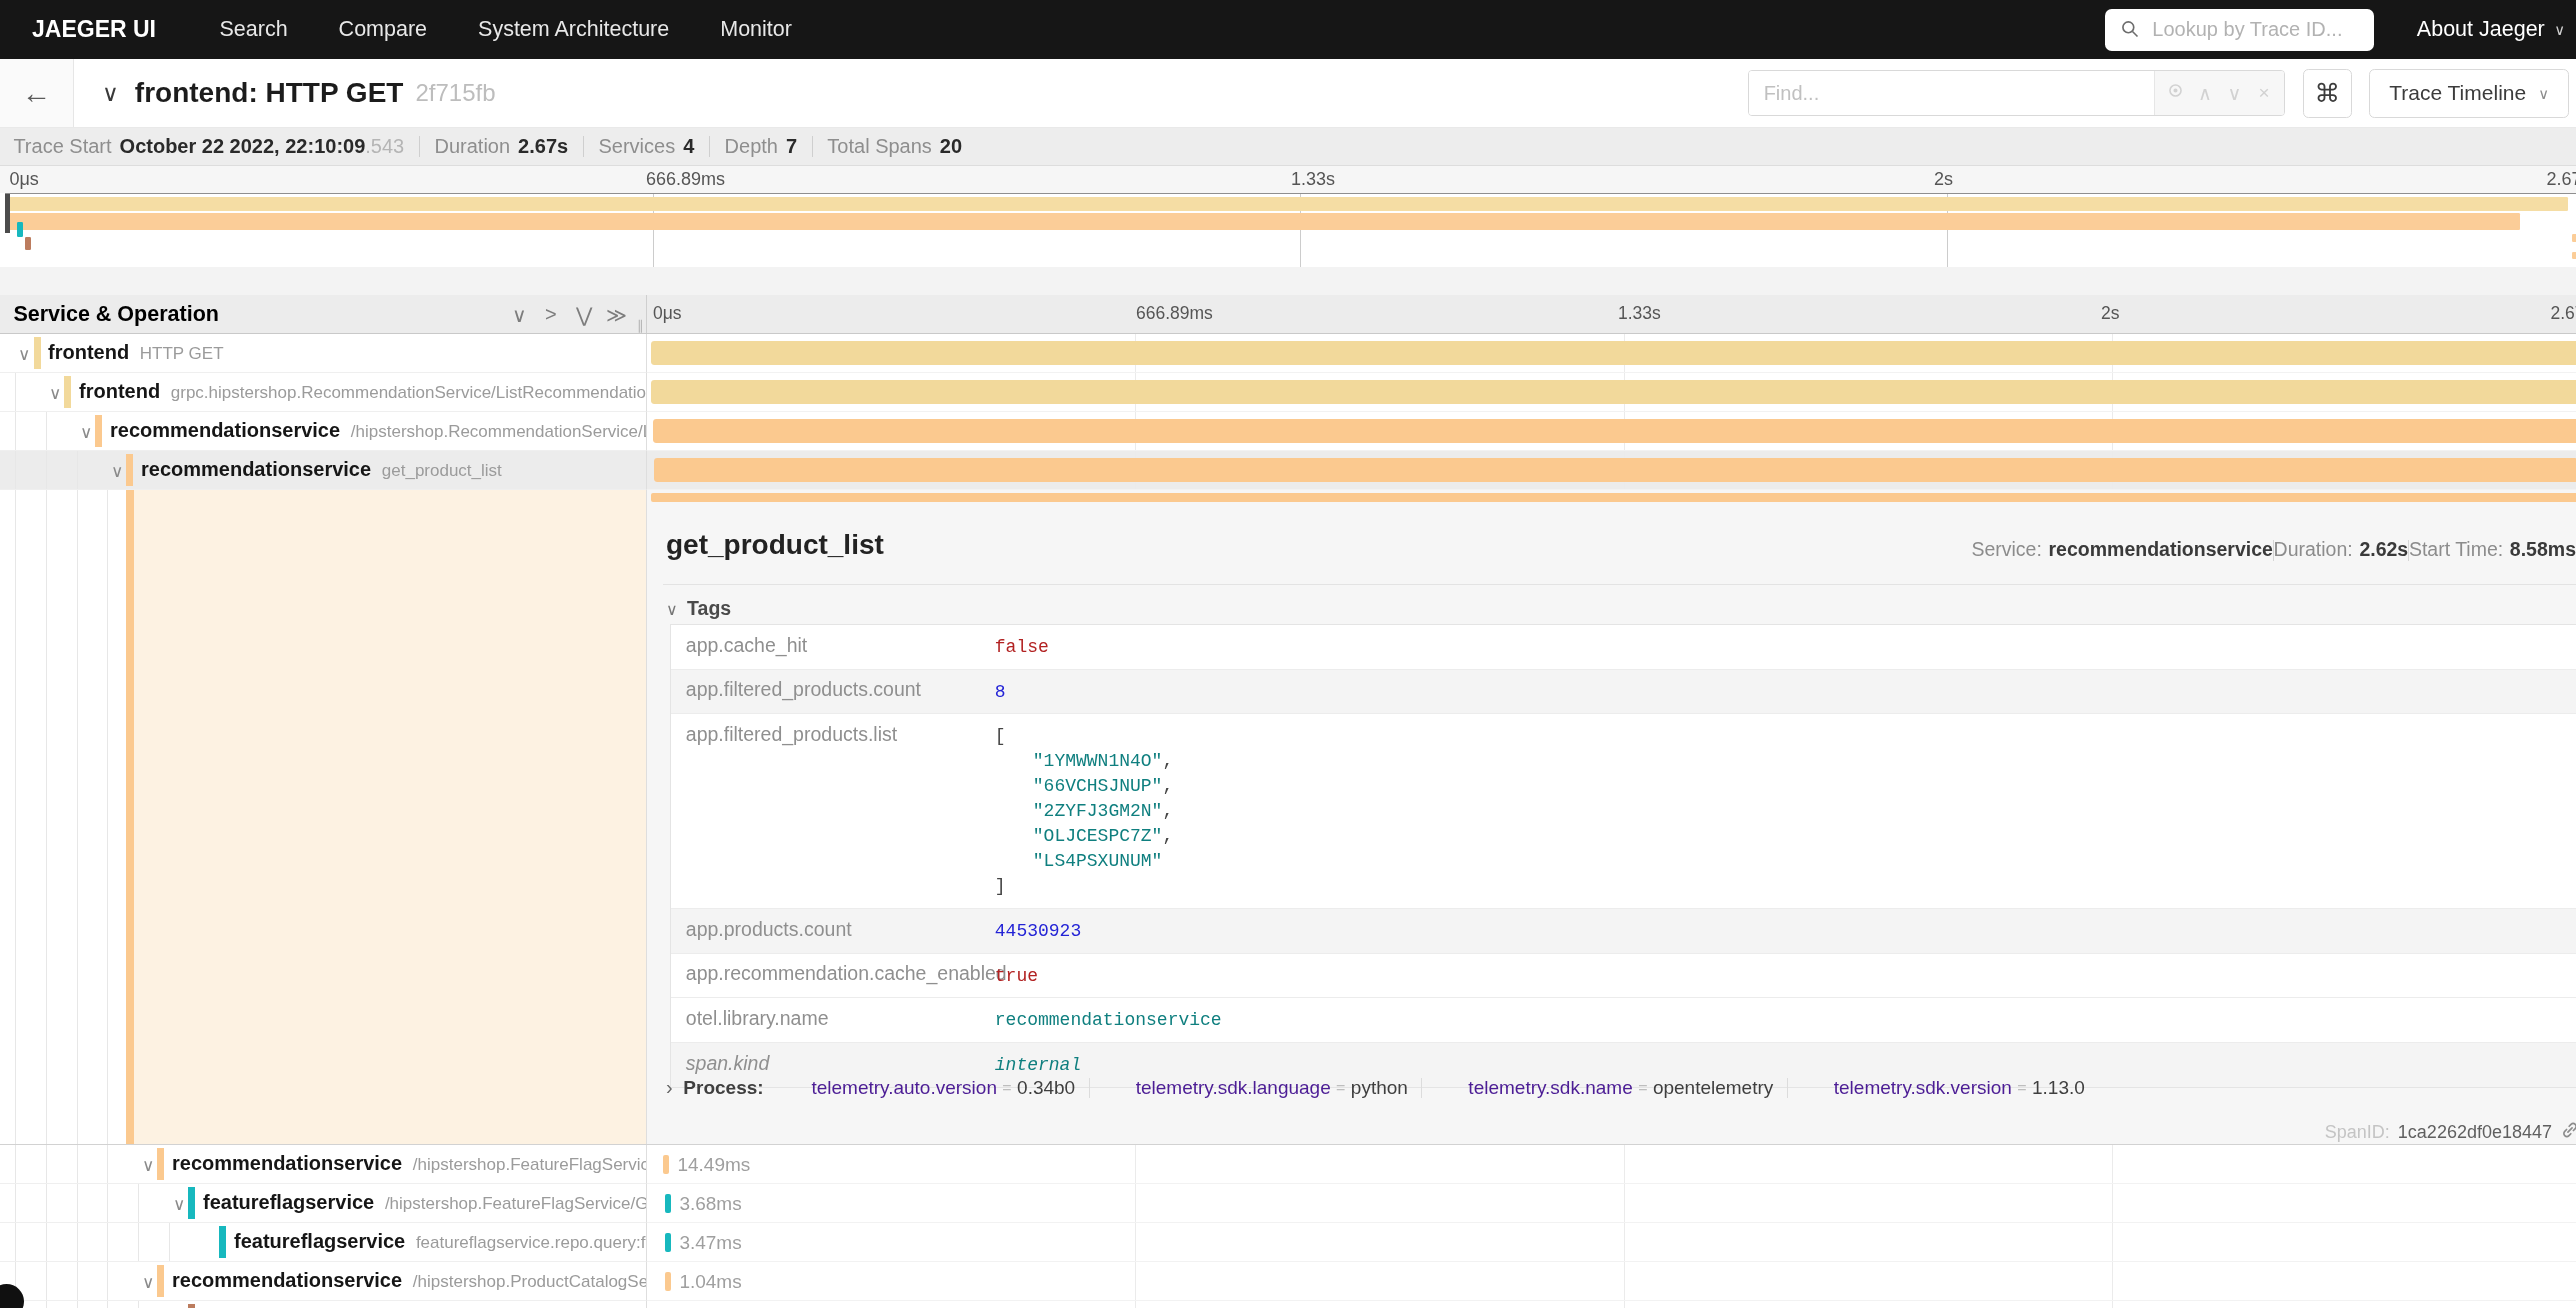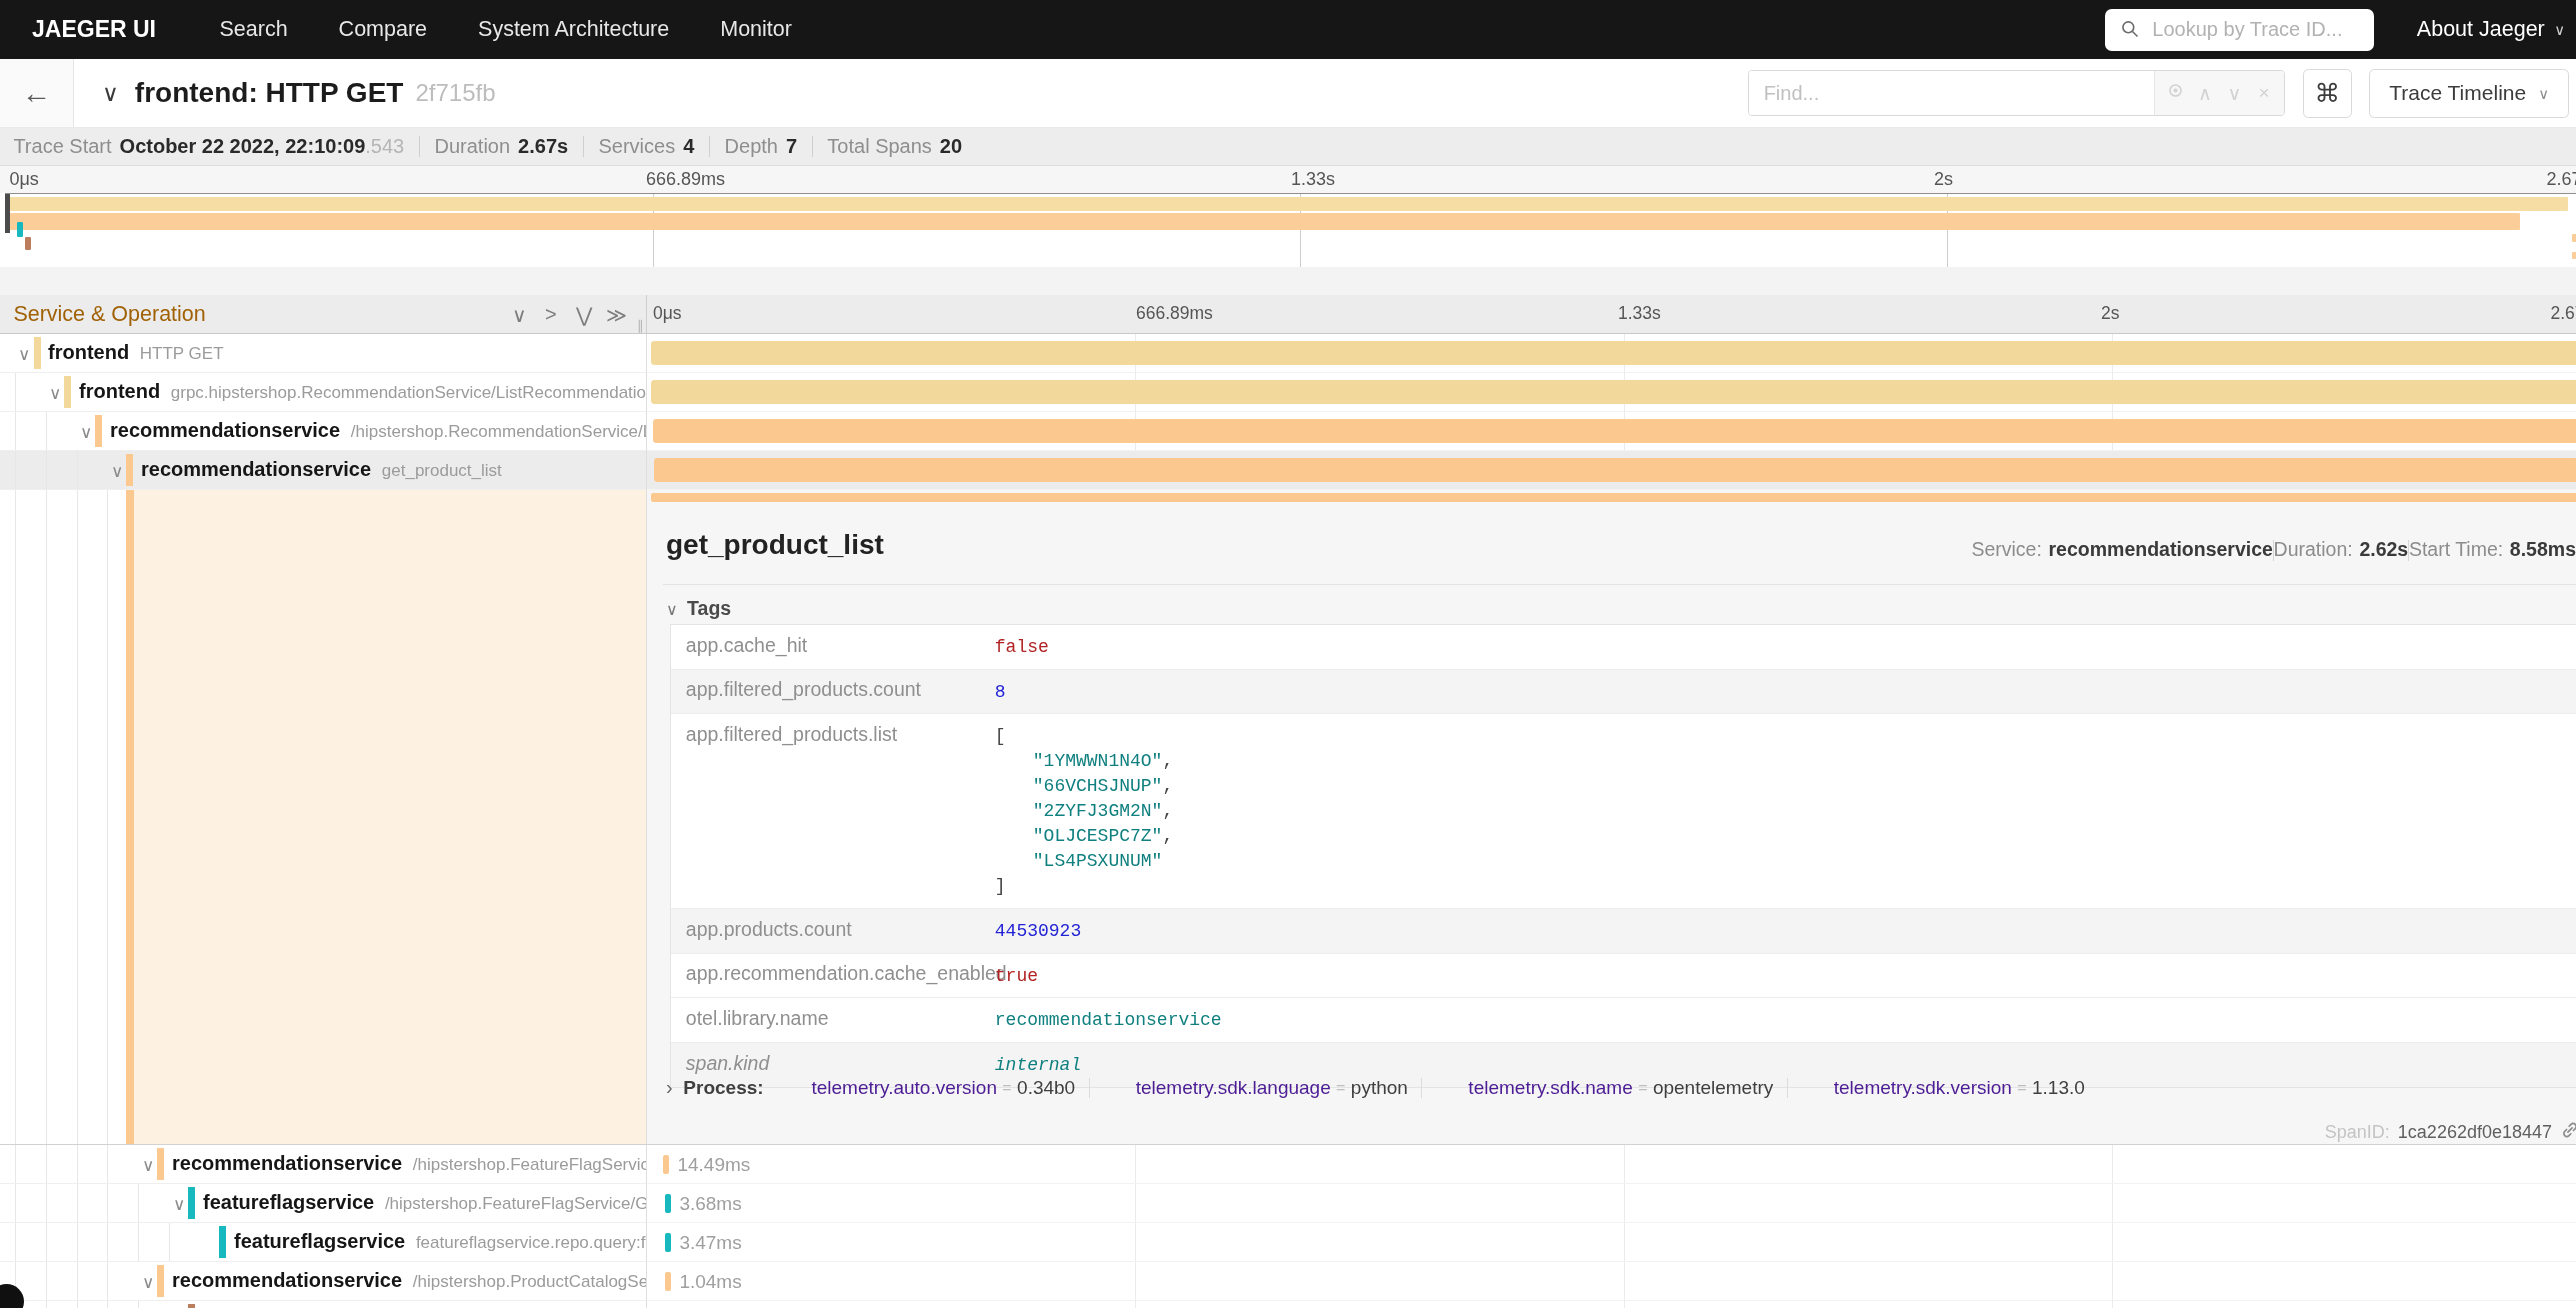--- a/index.html
+++ b/index.html
@@ -51,21 +51,21 @@
   .mm-tick{position:absolute;top:2.7px;font-size:18px;color:#555;}
   .mm-canvas{position:absolute;left:5.4px;right:5.4px;top:193px;height:74px;background:#fff;
              border-top:1.3px solid #8f8f8f;border-bottom:1.3px solid #8f8f8f;}
   .mm-grid{position:absolute;top:0;bottom:0;width:0.7px;background:#ccc;}
   .mm-bar{position:absolute;border-radius:1.3px;}
   .mm-handle{position:absolute;width:4.7px;background:#4c4c4c;top:0;height:39px;cursor:col-resize;}
   .mm-bg-strip{position:absolute;left:0;top:267px;width:100%;height:29px;background:#f3f3f3;}
 
   
   .tl-header{position:absolute;left:0;top:295px;width:100%;height:38px;background:#ececec;border-bottom:0.7px solid #c9c9c9;}
-  .so-label{position:absolute;left:13.4px;top:6.7px;font-size:21.5px;font-weight:400;color:#a16207;}
+  .so-label{position:absolute;left:13.4px;top:6.7px;font-size:21.5px;font-weight:700;color:#000000;}
   .hdr-ico{position:absolute;top:8px;font-size:20px;color:#7d7d7d;cursor:pointer;}
   .col-divider{position:absolute;left:646px;top:0;bottom:0;width:0.7px;background:#cfcfcf;}
   .grip{position:absolute;left:637px;top:23px;font-size:13.4px;color:#b5b5b5;letter-spacing:1.3px;}
   .hd-tick{position:absolute;top:8px;font-size:17.5px;color:#555;}
 
   
   .rows{position:absolute;left:0;top:334px;width:100%;}
   .row{position:relative;height:39px;background:#fff;}
   .row.selected{background:#ececec;}
   .namecol{position:absolute;left:0;top:0;bottom:0;width:646px;border-right:0.7px solid #dedede;

